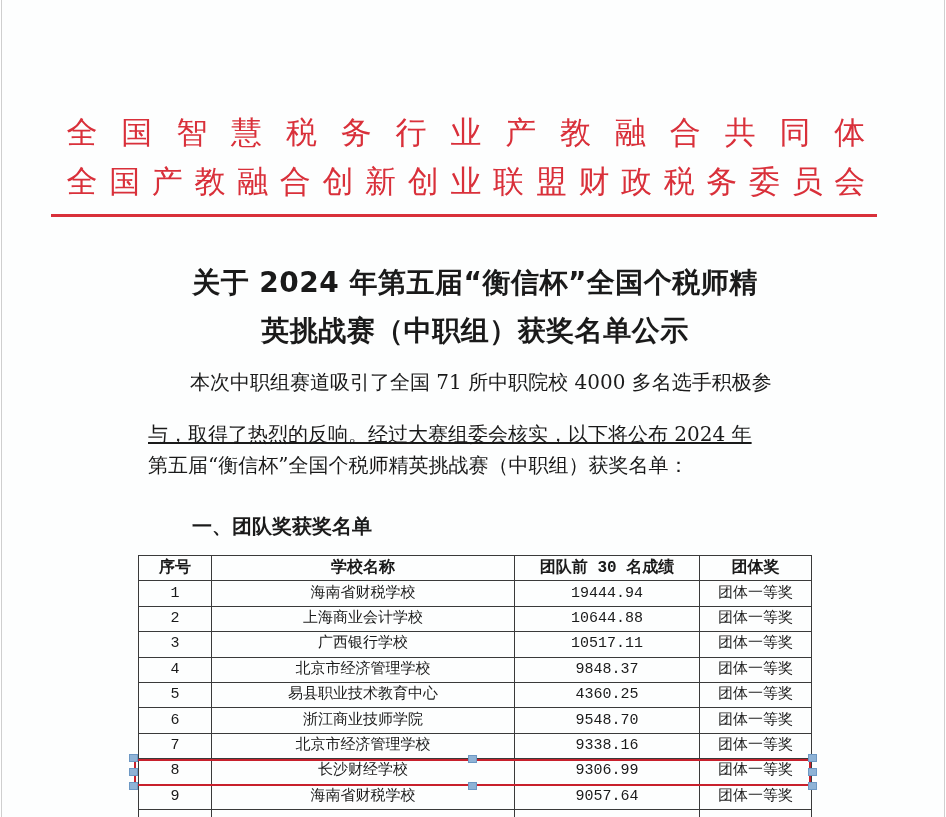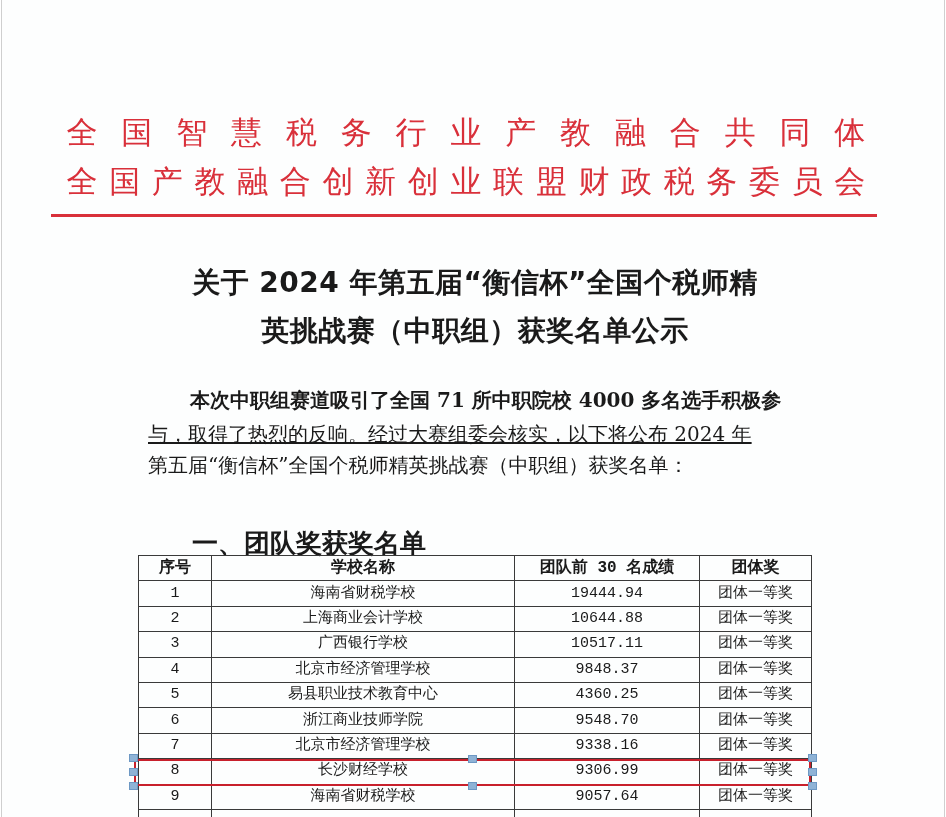--- a/index.html
+++ b/index.html
@@ -35,27 +35,27 @@
       font-size: 28px; line-height: 34px; font-weight: bold; color: #1a1a1a;
       letter-spacing: 0.5px;
     }
     #title1 { top: 266px; }
     #title2 { top: 314px; }
     .body-para {
       position: absolute; left: 146px; width: 660px;
       font-family: "DejaVu Serif", "Liberation Serif", serif;
       font-size: 20px; line-height: 25px; color: #1a1a1a; white-space: nowrap;
     }
-    #p1 { top: 388px; left: 188px; font-weight: bold; }
+    #p1 { top: 370px; left: 188px; }
     #p2 { top: 422px; text-decoration: underline; }
     #p3 { top: 453px; }
     .section-heading {
       position: absolute; left: 190px; top: 515px;
-      font-family: Liberation Serif, serif;
-      font-size: 26px; line-height: 26px; font-weight: bold; color: #1a1a1a; margin-top: 16px;
+      font-family: Liberation Mono, monospace;
+      font-size: 20px; line-height: 26px; font-weight: bold; color: #1a1a1a;
     }
     table.awards {
       position: absolute; left: 136px; top: 555px;
       border-collapse: collapse; table-layout: fixed;
       font-family: "Liberation Sans", "DejaVu Sans", sans-serif;
       color: #1a1a1a;
     }
     table.awards th, table.awards td {
       border: 1px solid #3a3a3a; padding: 0; text-align: center;
       height: 24.4px; font-size: 15px; line-height: 24px; overflow: hidden; white-space: nowrap; font-family: Liberation Mono, monospace;

